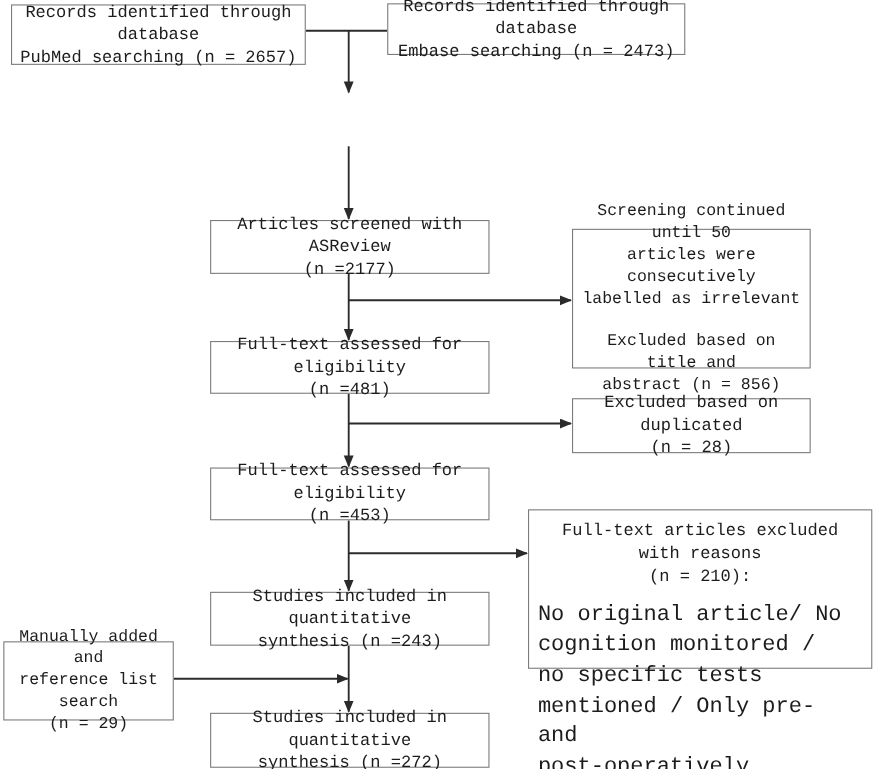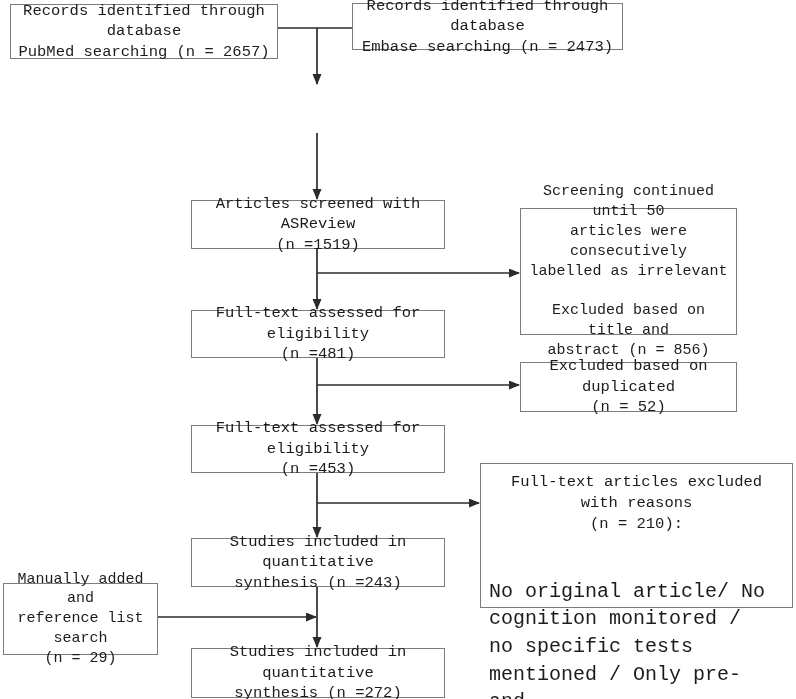--- a/index.html
+++ b/index.html
@@ -64,39 +64,39 @@
   </svg>
 
   <div class="node" style="left:10px;top:4px;width:268px;height:55px;">Records identified through database
 PubMed searching (n = 2657)</div>
 
   <div class="node" style="left:352px;top:3px;width:271px;height:47px;">Records identified through database
 Embase searching (n =  2473)</div>
 
 
   <div class="node" style="left:191px;top:200px;width:254px;height:49px;">Articles screened with ASReview
-(n =1519)</div>
+(n =2177)</div>
 
   <div class="node small" style="left:520px;top:208px;width:217px;height:127px;">Screening continued until 50
 articles were consecutively
 labelled as irrelevant
 
 Excluded based on title and
 abstract (n = 856)</div>
 
   <div class="node" style="left:191px;top:310px;width:254px;height:48px;">Full-text assessed for eligibility
 (n =481)</div>
 
   <div class="node" style="left:520px;top:362px;width:217px;height:50px;">Excluded based on duplicated
-(n = 52)</div>
+(n = 28)</div>
 
   <div class="node" style="left:191px;top:425px;width:254px;height:48px;">Full-text assessed for eligibility
 (n =453)</div>
 
-  <div class="node multi" style="left:480px;top:463px;width:313px;height:145px;gap:32px;">
+  <div class="node multi" style="left:480px;top:463px;width:313px;height:145px;">
     <div class="title">Full-text articles excluded with reasons
 (n = 210):</div>
     <div class="body">No original article/ No cognition monitored /
 no specific tests mentioned / Only pre- and
 post-operatively measured / Not English /
 Pediatric population / Full-text not available</div>
   </div>
 
   <div class="node" style="left:191px;top:538px;width:254px;height:49px;">Studies included in quantitative
 synthesis (n =243)</div>

